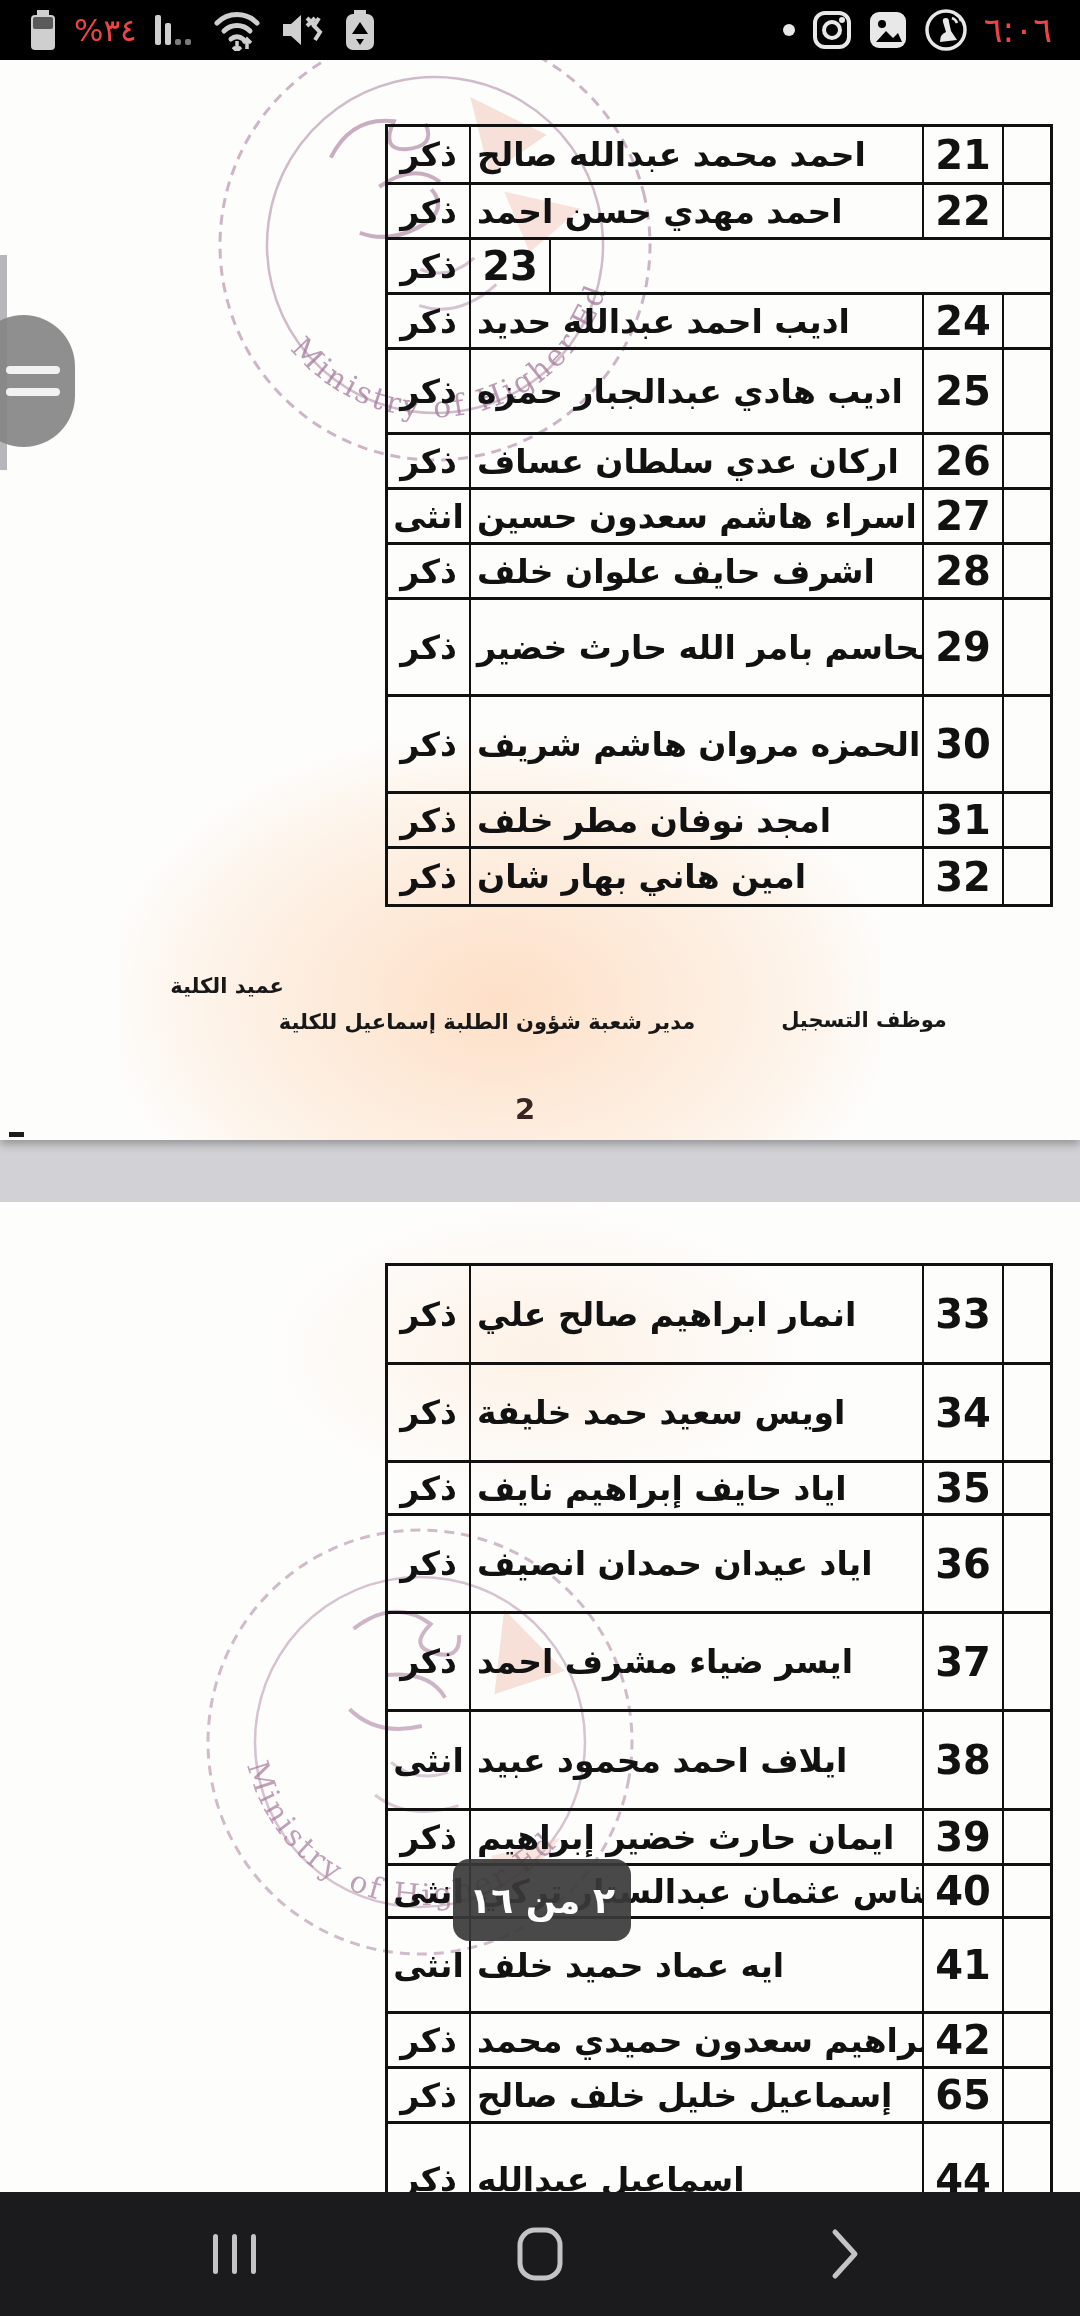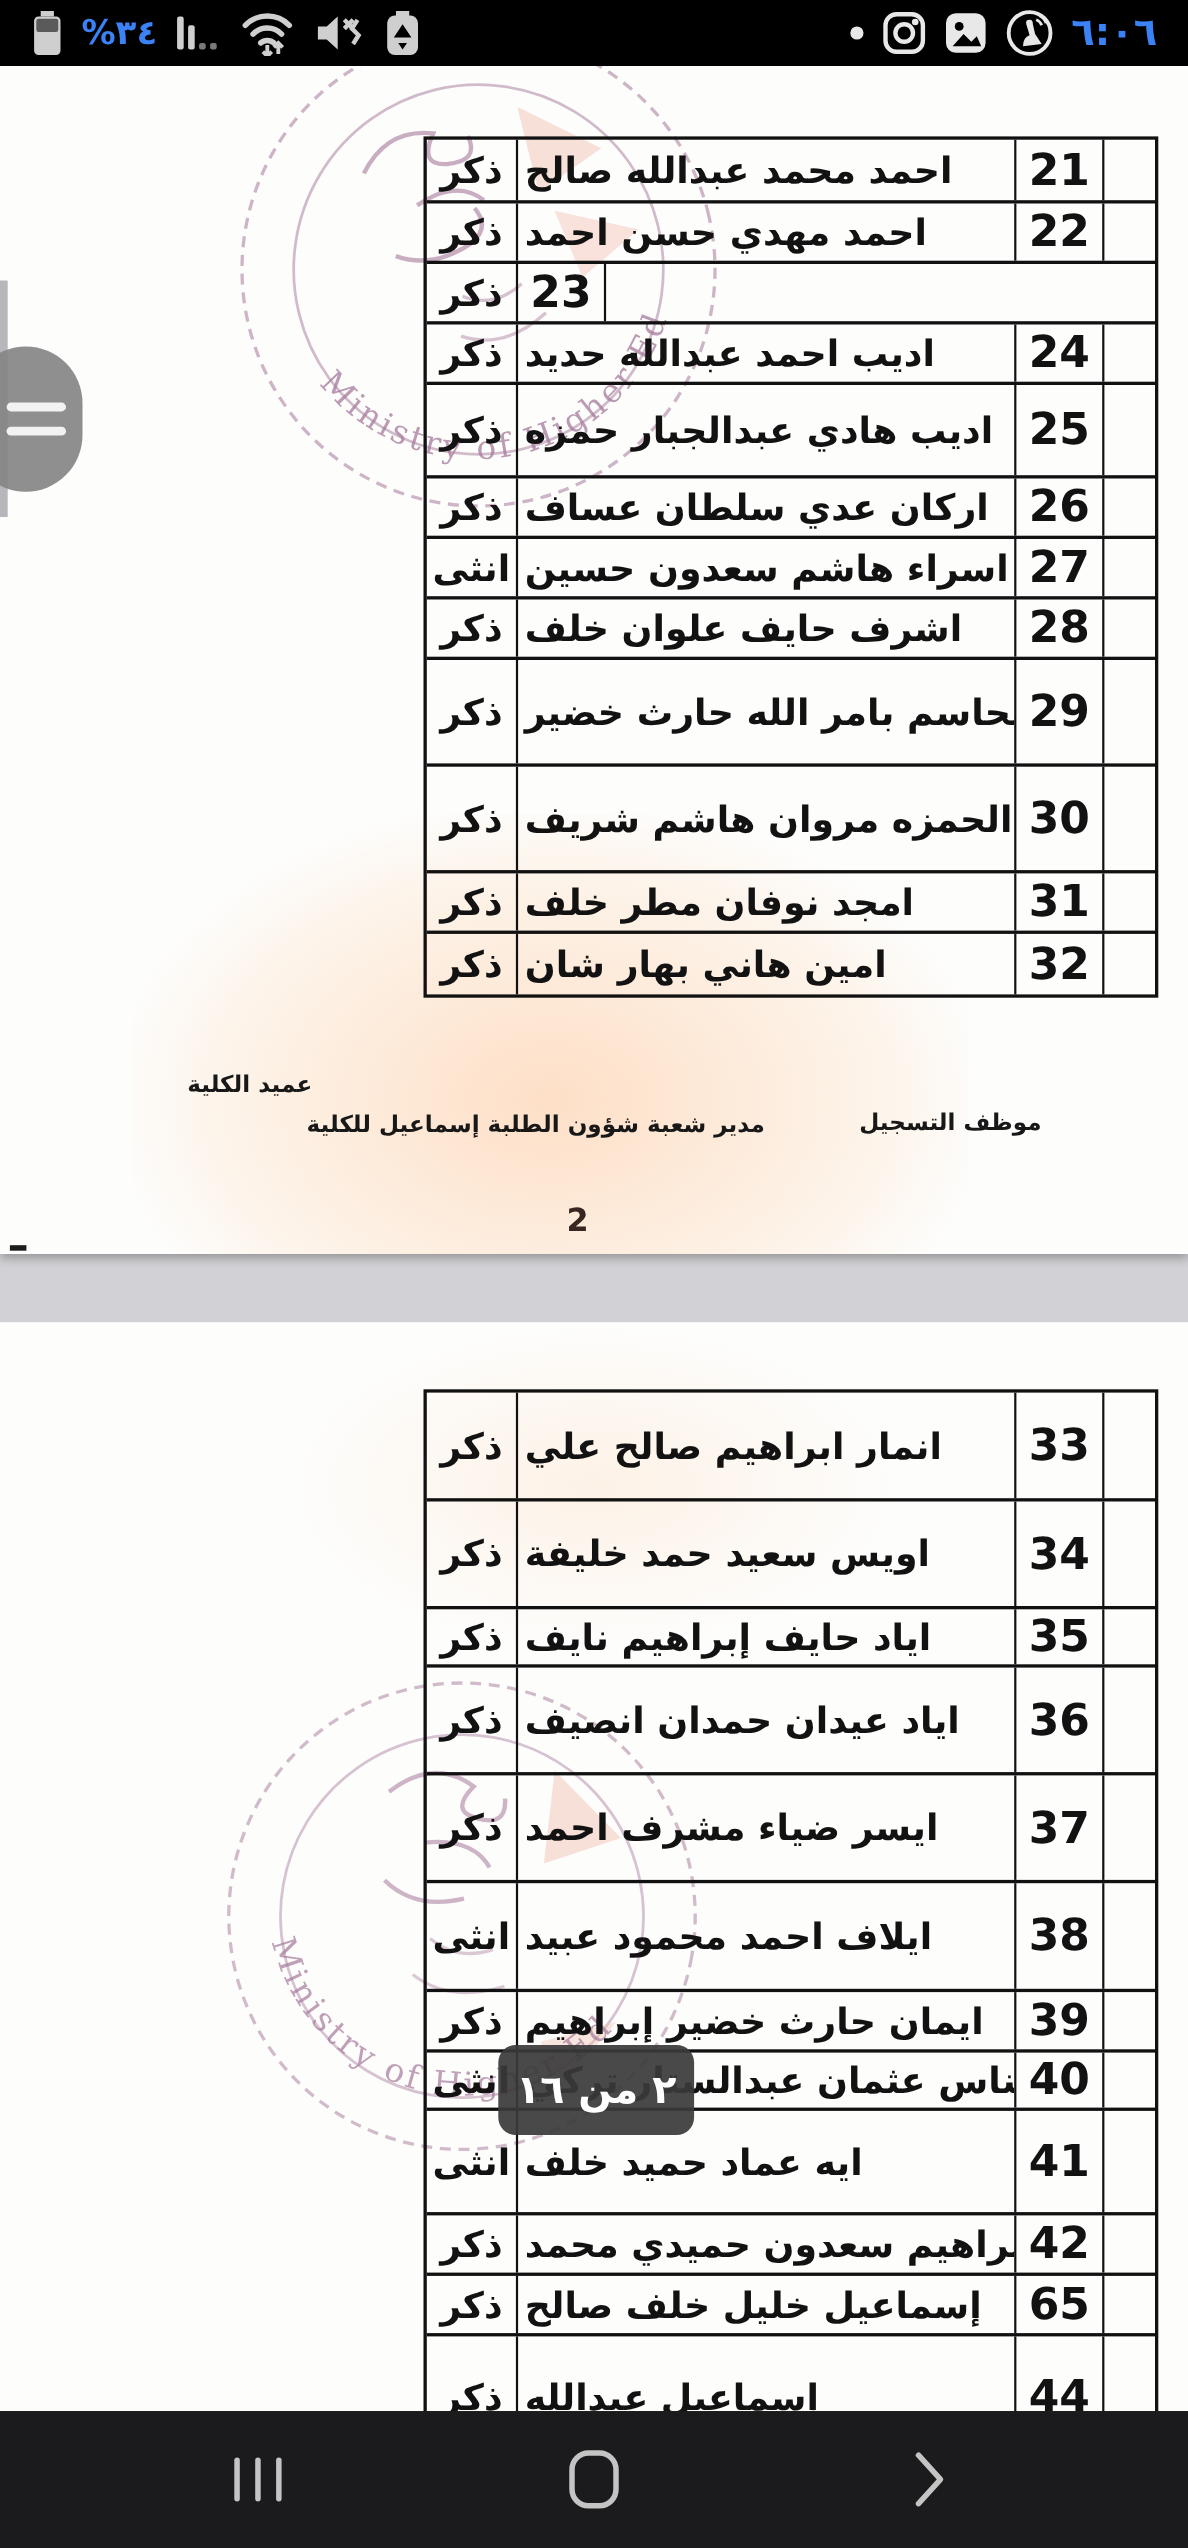--- a/index.html
+++ b/index.html
@@ -2,21 +2,21 @@
 <html><head>
 <meta charset="utf-8">
 <style>
   html,body{margin:0;padding:0;background:#000;}
   .screen{position:relative;width:1080px;height:2316px;overflow:hidden;background:#000;
           font-family:"DejaVu Sans",sans-serif;}
   
   .statusbar{position:absolute;top:0;left:0;width:1080px;height:60px;background:#000;
              display:flex;align-items:center;justify-content:space-between;padding:0 28px;box-sizing:border-box;}
   .sb-group{display:flex;align-items:center;gap:16px;}
-  .sb-text{color:#3b82f6;font-size:31px;font-weight:bold;letter-spacing:1px;}
+  .sb-text{color:#ef4444;font-size:31px;font-weight:normal;letter-spacing:1px;}
   .sb-ico{display:block;}
   
   .viewer{position:absolute;top:60px;left:0;width:1080px;height:2132px;background:#d2d1d5;overflow:hidden;}
   .page{position:absolute;left:0;width:1080px;background:#fdfdfc;overflow:hidden;}
   .page1{top:0;height:1080px;box-shadow:0 4px 9px rgba(0,0,0,.3);}
   .page2{top:1142px;height:990px;}
   .glow{position:absolute;pointer-events:none;}
   
   .dtable{position:absolute;border:3px solid #111;box-sizing:border-box;background:transparent;z-index:3;}
   .trow{display:flex;border-bottom:3px solid #111;box-sizing:border-box;}

